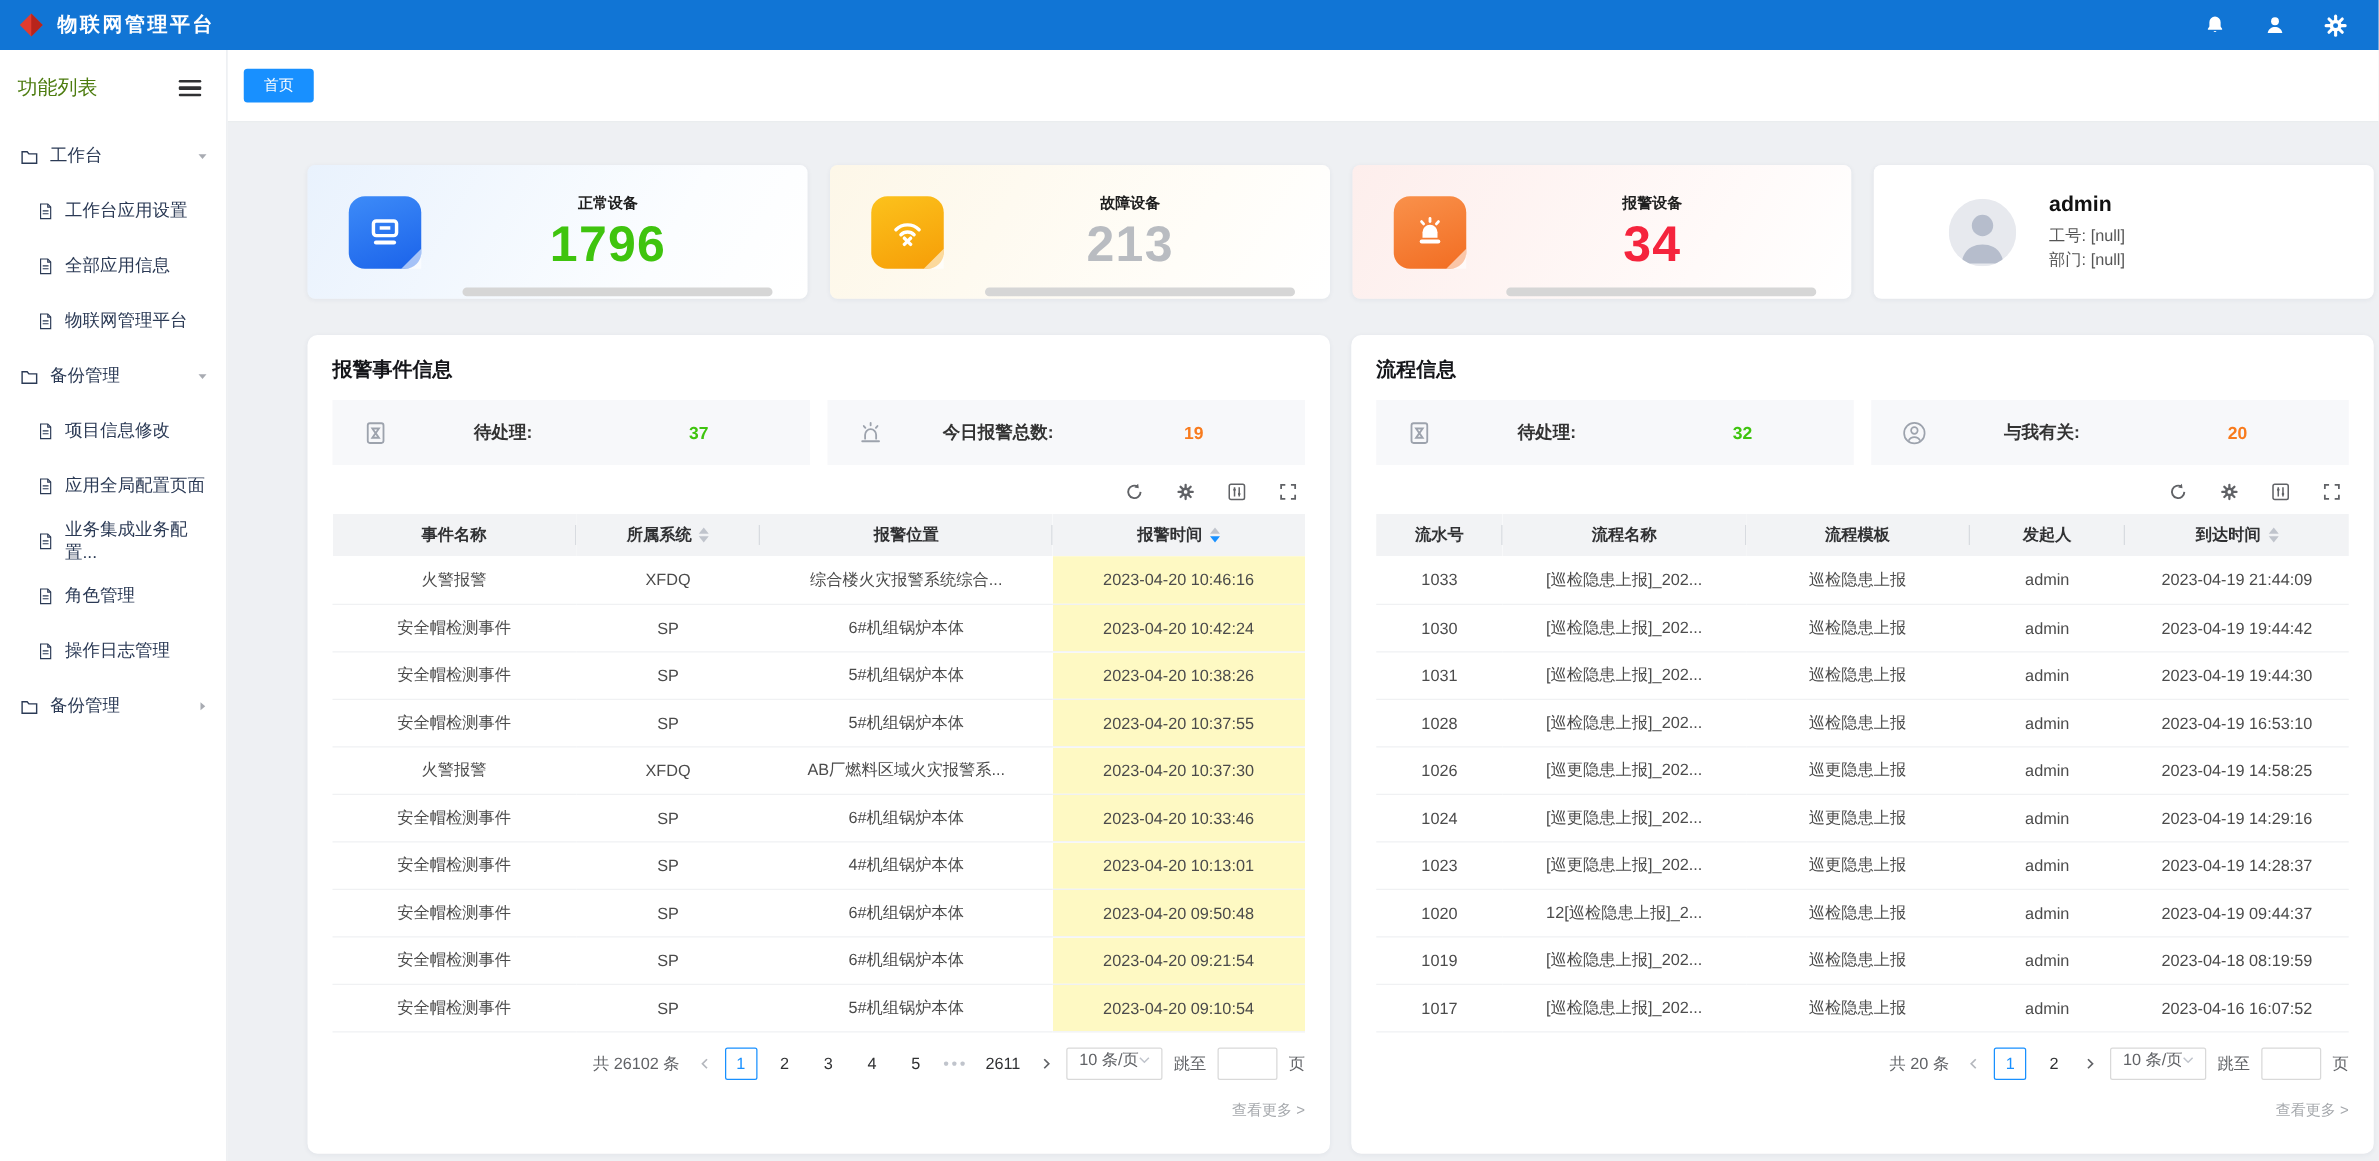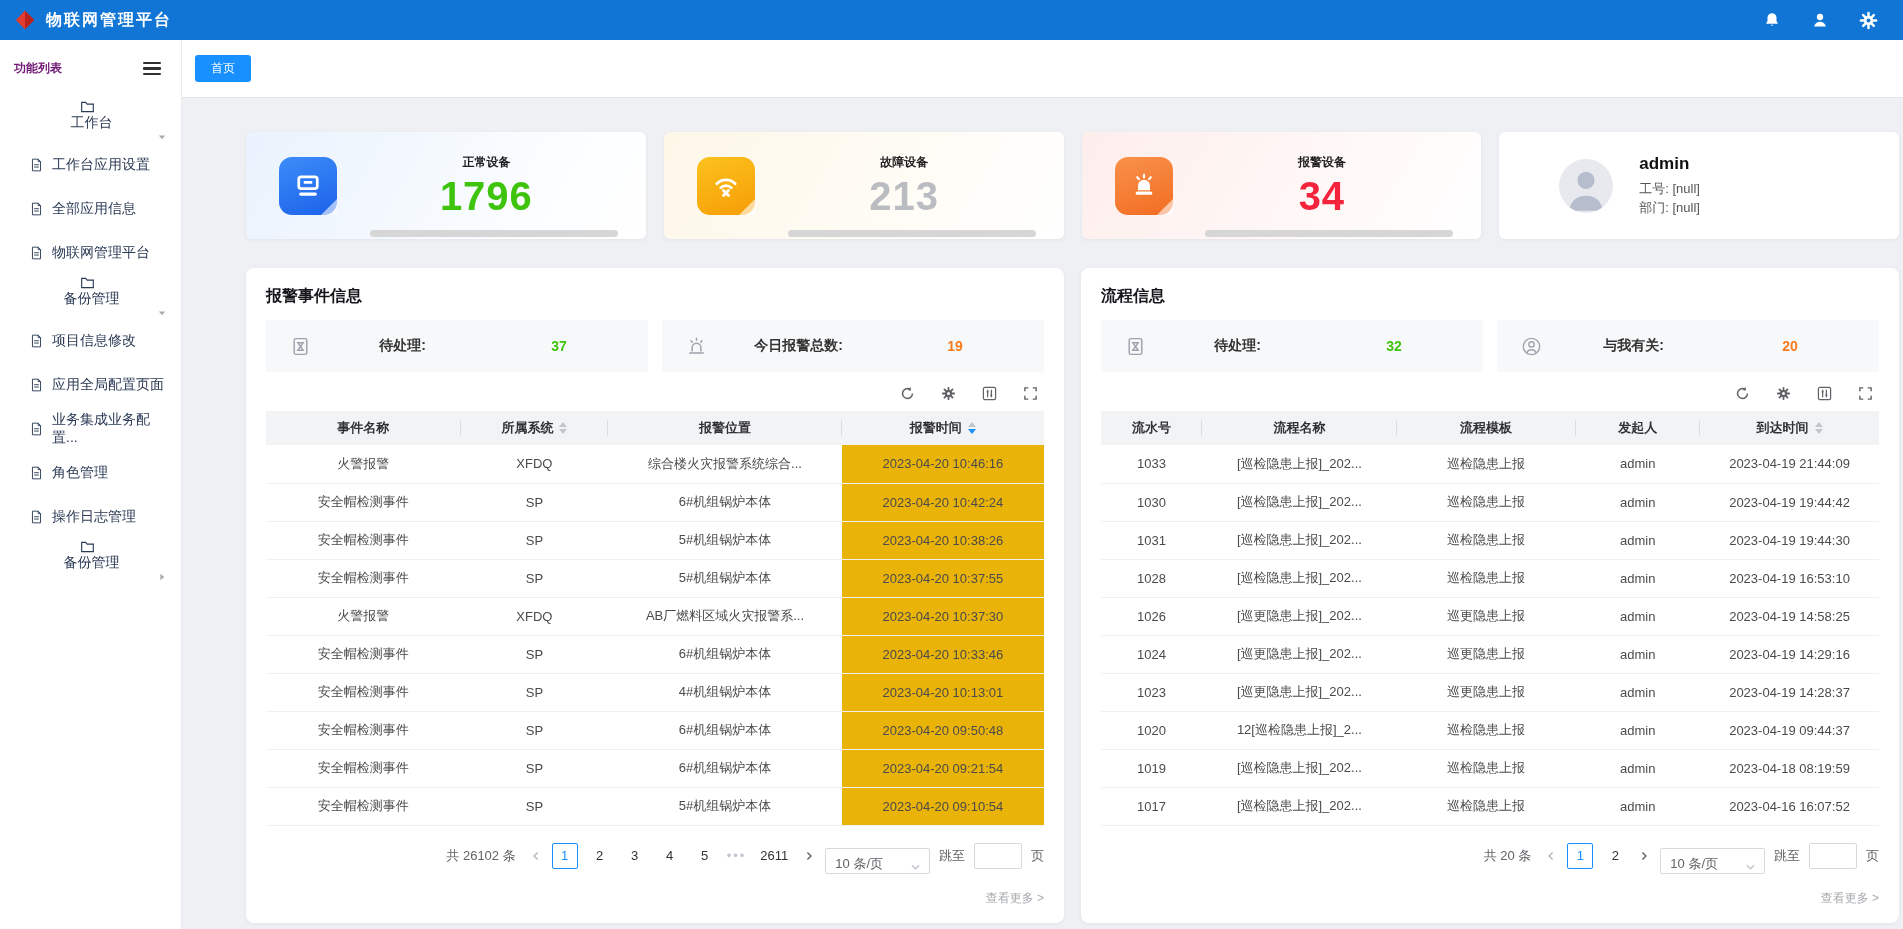--- a/index.html
+++ b/index.html
@@ -14,27 +14,27 @@
   .topbar .logo { display:flex; align-items:center; margin-right:10px; }
   .topbar .title { color:#fff; font-size:16px; font-weight:bold; letter-spacing:2px; }
   .topbar .spacer { flex:1; }
   .top-icon { display:inline-flex; align-items:center; justify-content:center;
     width:26px; height:26px; margin-left:22px; cursor:pointer; }
   
   .sidebar { position:absolute; top:40px; left:0; width:182px; bottom:0;
     background:#fff; border-right:1px solid #e9ebef; z-index:20; }
   .sidebar-head { display:flex; align-items:center; justify-content:space-between;
     padding:20px 20px 14px 14px; }
-  .sidebar-head .t { font-size:12px; font-weight:bold; color:#701a75; }
+  .sidebar-head .t { font-size:16px; font-weight:normal; color:#4d7c0f; }
   .hamburger { width:18px; height:13px; display:flex; flex-direction:column; justify-content:space-between; cursor:pointer; }
   .hamburger i { display:block; height:2.4px; background:#303133; border-radius:1px; }
   .menu { padding-top:8px; }
   .menu-item { height:44px; display:flex; align-items:center; font-size:14px;
     color:#2b3a55; cursor:pointer; padding-right:14px; }
-  .menu-item.folder { padding-left:16px;flex-direction:column; }
+  .menu-item.folder { padding-left:16px; }
   .menu-item.child { padding-left:30px; }
   .menu-item .mi { margin-right:9px; display:inline-flex; }
   .menu-item .chev { margin-left:auto; display:inline-flex; }
   
   .main { position:absolute; left:182px; top:40px; right:0; bottom:0; }
   .tabstrip { height:58px; background:#fff; border-bottom:1px solid #e4e7ea;
     display:flex; align-items:center; padding-left:13px; }
   .tab-home { background:#1890ff; color:#fff; font-size:12px; padding:5px 16px;
     border:none; border-radius:3px; cursor:pointer; }
   .content { padding:34px 4px 0 64px; }
@@ -79,37 +79,37 @@
   .v-green { color:#3fc40e; } .v-orange { color:#f87b1d; }
   .toolbar { display:flex; justify-content:flex-end; align-items:center; gap:26px; margin:14px 6px 10px 0; }
   .tool { display:inline-flex; cursor:pointer; }
   
   table { width:100%; border-collapse:collapse; table-layout:fixed; }
   thead th { background:#f2f3f5; height:34px; font-size:13px; color:#303133; position:relative; }
   thead th:not(:last-child)::after { content:""; position:absolute; right:0; top:9px; bottom:9px; width:1px; background:#d8dbe0; }
   .th-inner { display:flex; align-items:center; justify-content:center; gap:6px; font-weight:bold; }
   tbody td { height:38px; text-align:center; font-size:13px; color:#4b4b4b;
     border-bottom:1px solid #f0f1f3; overflow:hidden; white-space:nowrap; text-overflow:ellipsis; }
-  td.hl { background:#eab308; }
+  td.hl { background:#fef9c3; }
   .caret { display:inline-flex; flex-direction:column; gap:2px; }
   .caret i { width:0; height:0; border-left:4px solid transparent; border-right:4px solid transparent; display:block; }
   .caret .up { border-bottom:5px solid #c0c4cc; }
   .caret .dn { border-top:5px solid #c0c4cc; }
   .caret.desc .dn { border-top-color:#1890ff; }
   
   .pagination { display:flex; justify-content:flex-end; align-items:center; gap:9px;
     margin-top:12px; font-size:13px; color:#606266; }
   .pg-total { margin-right:4px; color:#606266; }
   .pg-btn { min-width:26px; height:26px; line-height:24px; text-align:center; border-radius:2px;
     cursor:pointer; color:#303133; padding:0 4px; border:1px solid transparent; }
   .pg-btn.active { border-color:#1890ff; color:#1890ff; background:#fff; }
   .pg-chev { display:inline-flex; align-items:center; cursor:pointer; padding:0 2px; }
   .pg-ellipsis { color:#c0c4cc; letter-spacing:2px; cursor:pointer; }
-  .pg-size { display:inline-flex; align-items:flex-end; gap:28px; height:26px; padding:0 9px;
-    border:1px solid #d9d9d9; border-radius:2px; background:#fff; cursor:pointer; color:#606266;margin-top:10px; }
+  .pg-size { display:inline-flex; align-items:flex-start; gap:0; height:26px; padding:0 9px;
+    border:1px solid #d9d9d9; border-radius:2px; background:#fff; cursor:pointer; color:#606266; }
   .pg-jump-input { width:48px; height:26px; border:1px solid #d9d9d9; border-radius:2px; background:#fff; padding:0 6px; font-size:13px; }
   .more { text-align:right; font-size:12px; color:#a6a9ad; margin-top:16px; cursor:pointer; }
 </style>
 </head>
 <body>
 
 <header class="topbar">
   <span class="logo">
     <svg width="22" height="22" viewBox="0 0 24 24">
         <path d="M12 2 22 12 12 22 2 12z" fill="#e23c30"></path>

